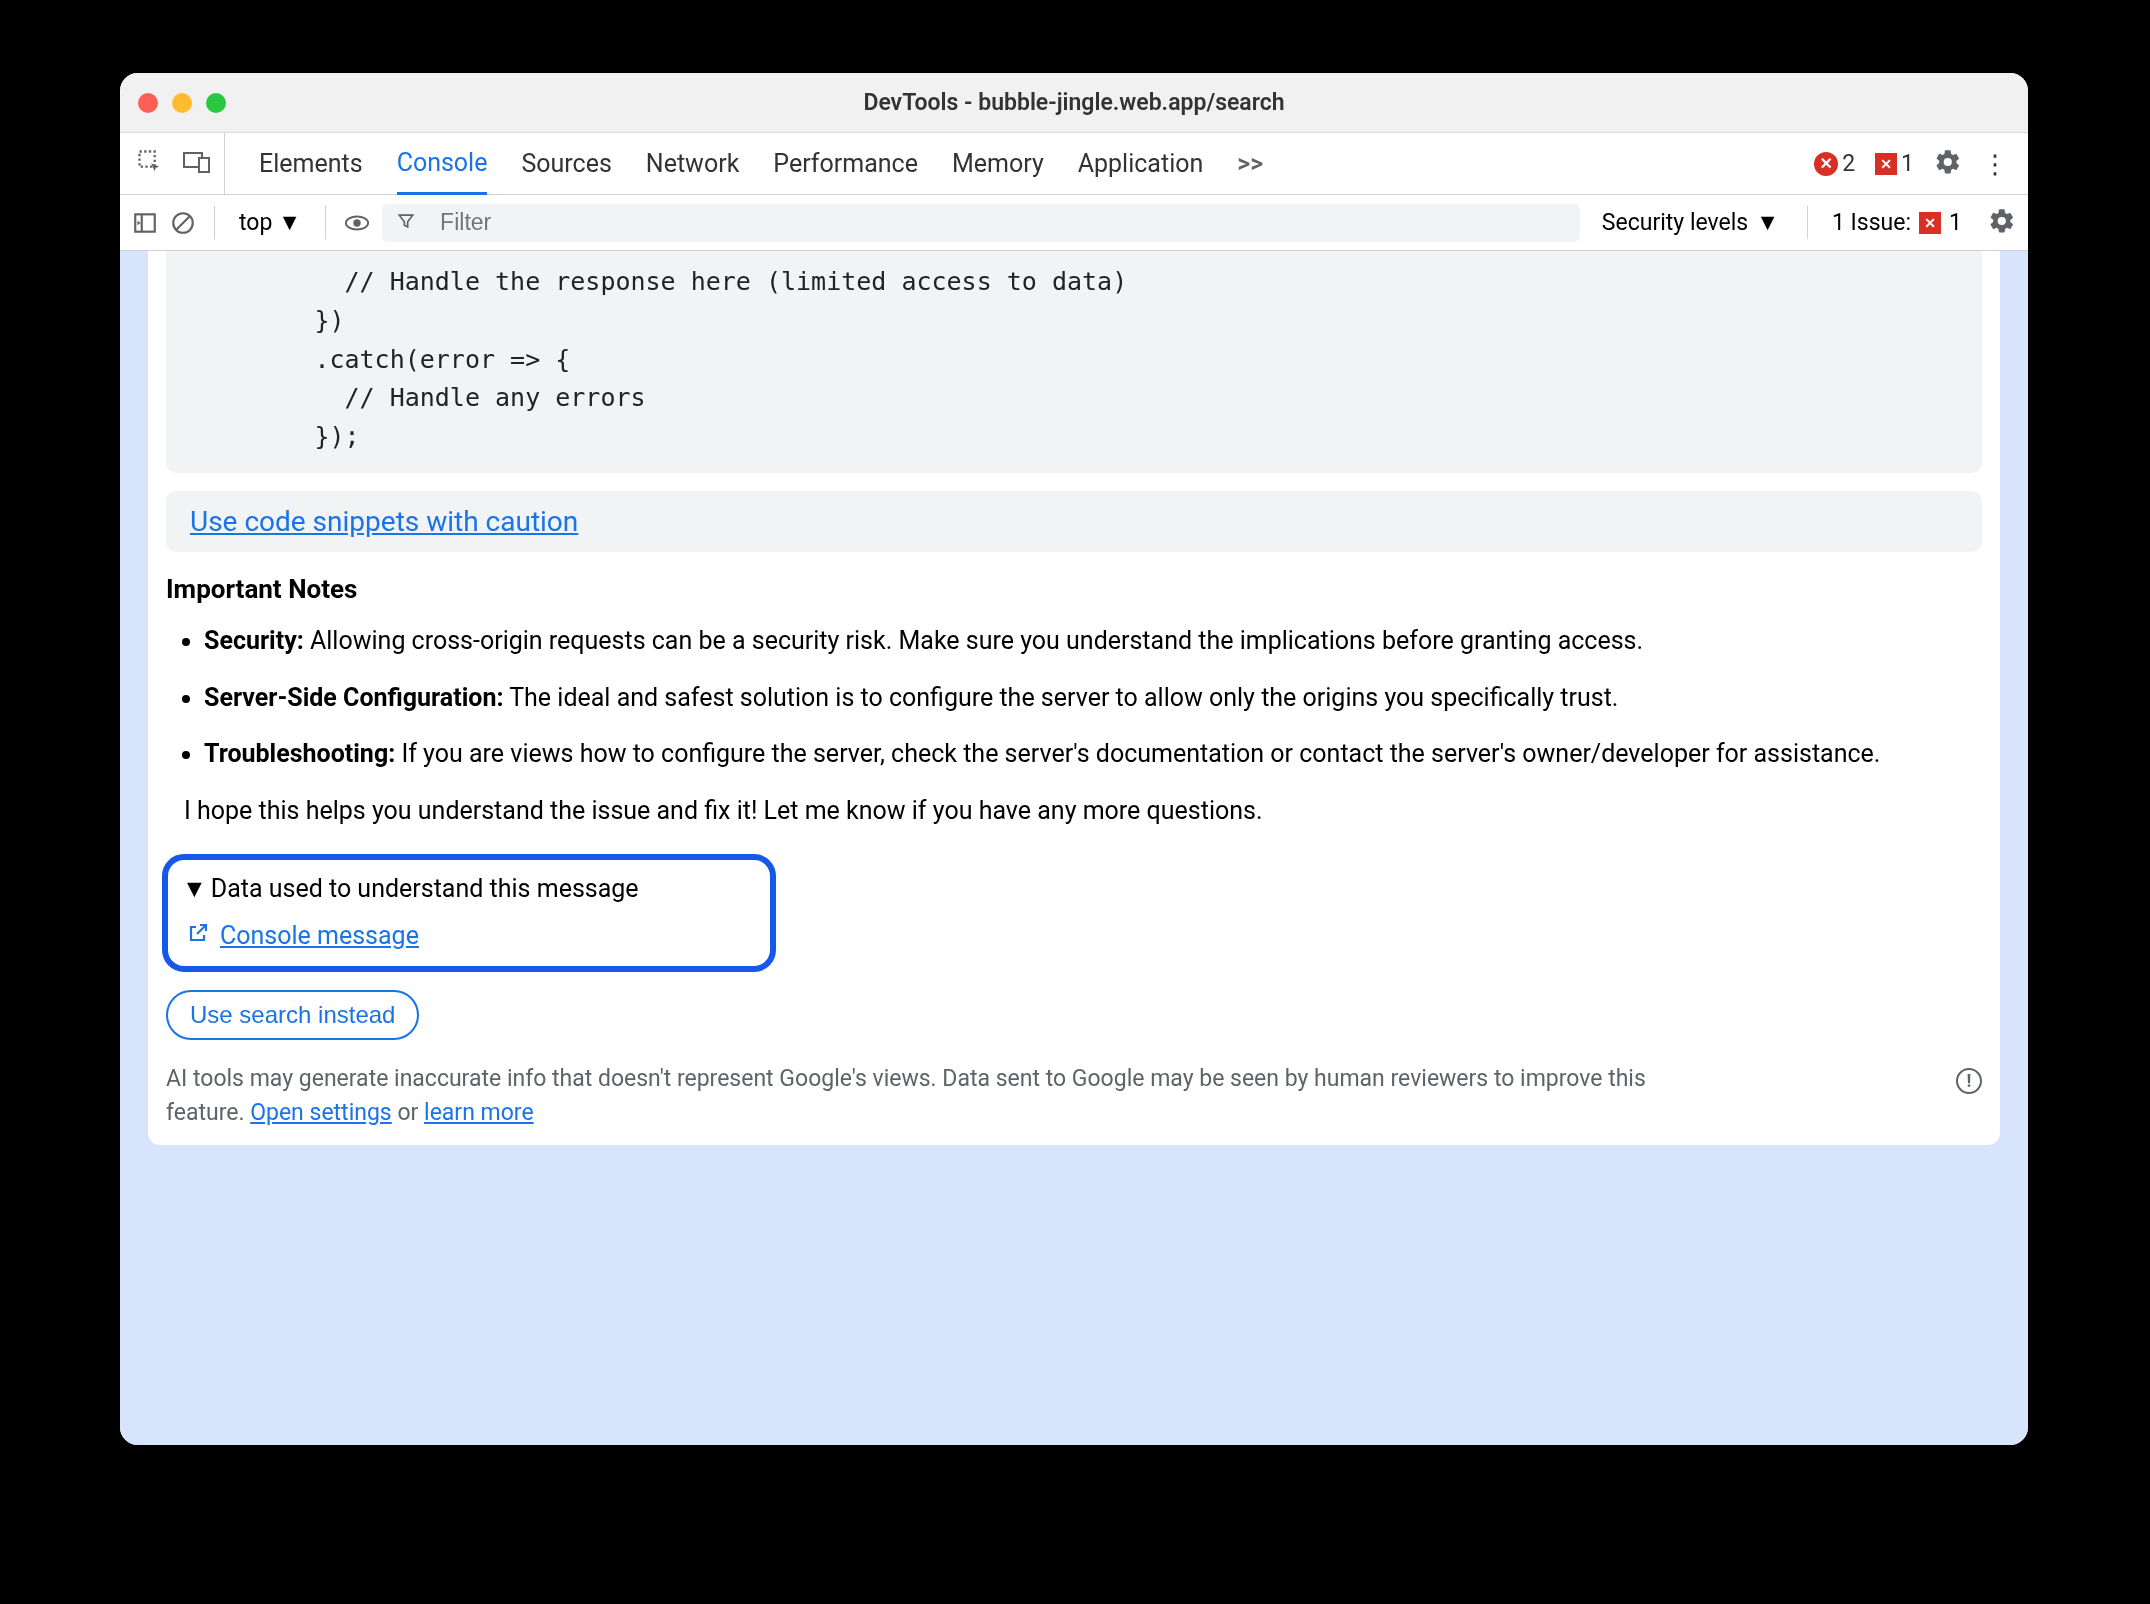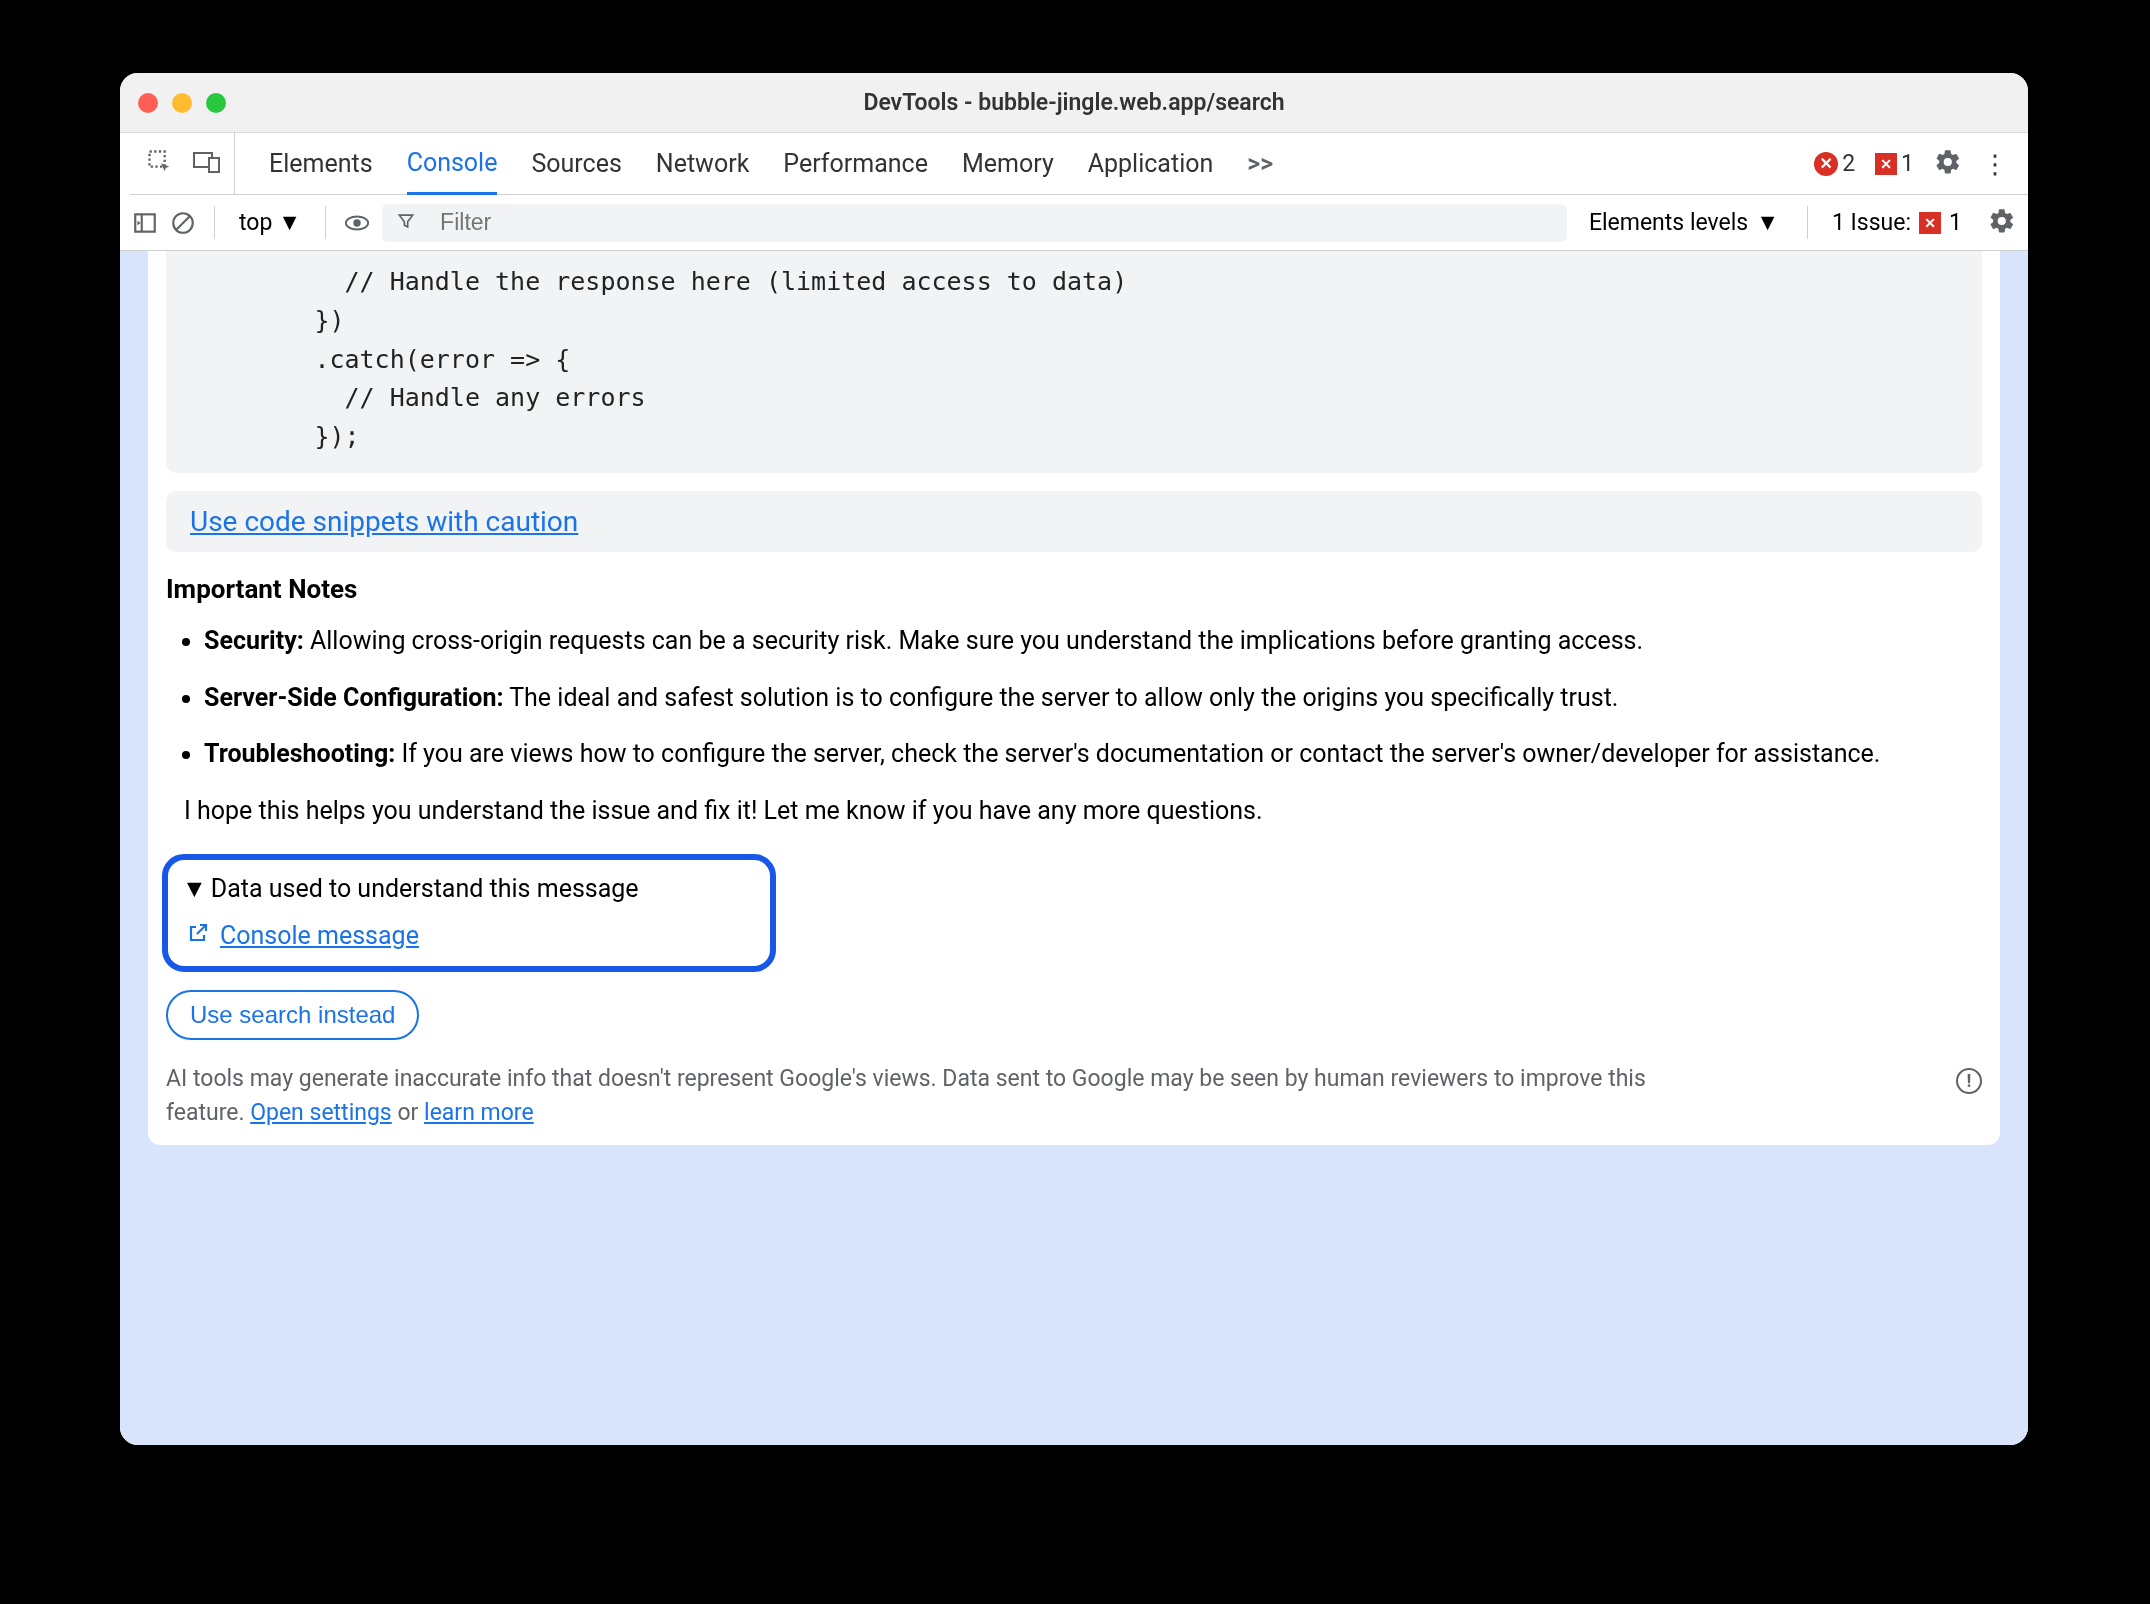--- a/index.html
+++ b/index.html
@@ -50,21 +50,20 @@
   }
 
   .tabs-row {
     height: 62px;
     display: flex;
     align-items: center;
     padding: 0 10px;
     border-bottom: 1px solid #d0d0d0;
     background: #fff;
     gap: 4px;
-    margin-left: 10px;
   }
   .tab-icon-group {
     display: flex;
     align-items: center;
     gap: 18px;
     padding: 0 12px 0 6px;
     border-right: 1px solid #d0d0d0;
     height: 100%;
   }
   .tabs {
@@ -371,21 +370,21 @@
     </span>
     <div class="filter-box">
       <span>
         <svg width="20" height="20" viewBox="0 0 24 24" class="stroke">
             <path d="M4 5 h16 L14 13 v6 l-4 -2 v-4 z"></path>
           </svg>
       </span>
       <input type="text" placeholder="Filter" style="">
     </div>
     <div class="levels-btn">
-      <span>Elements levels</span>
+      <span>Security levels</span>
       <span>▼</span>
     </div>
     <div class="divider-v"></div>
     <div class="issues-ind">
       <span>1 Issue:</span>
       <span class="issue-flag">✕</span>
       <span>1</span>
     </div>
     <span style="margin-left:8px;">
       <svg class="gear" viewBox="0 0 24 24">

